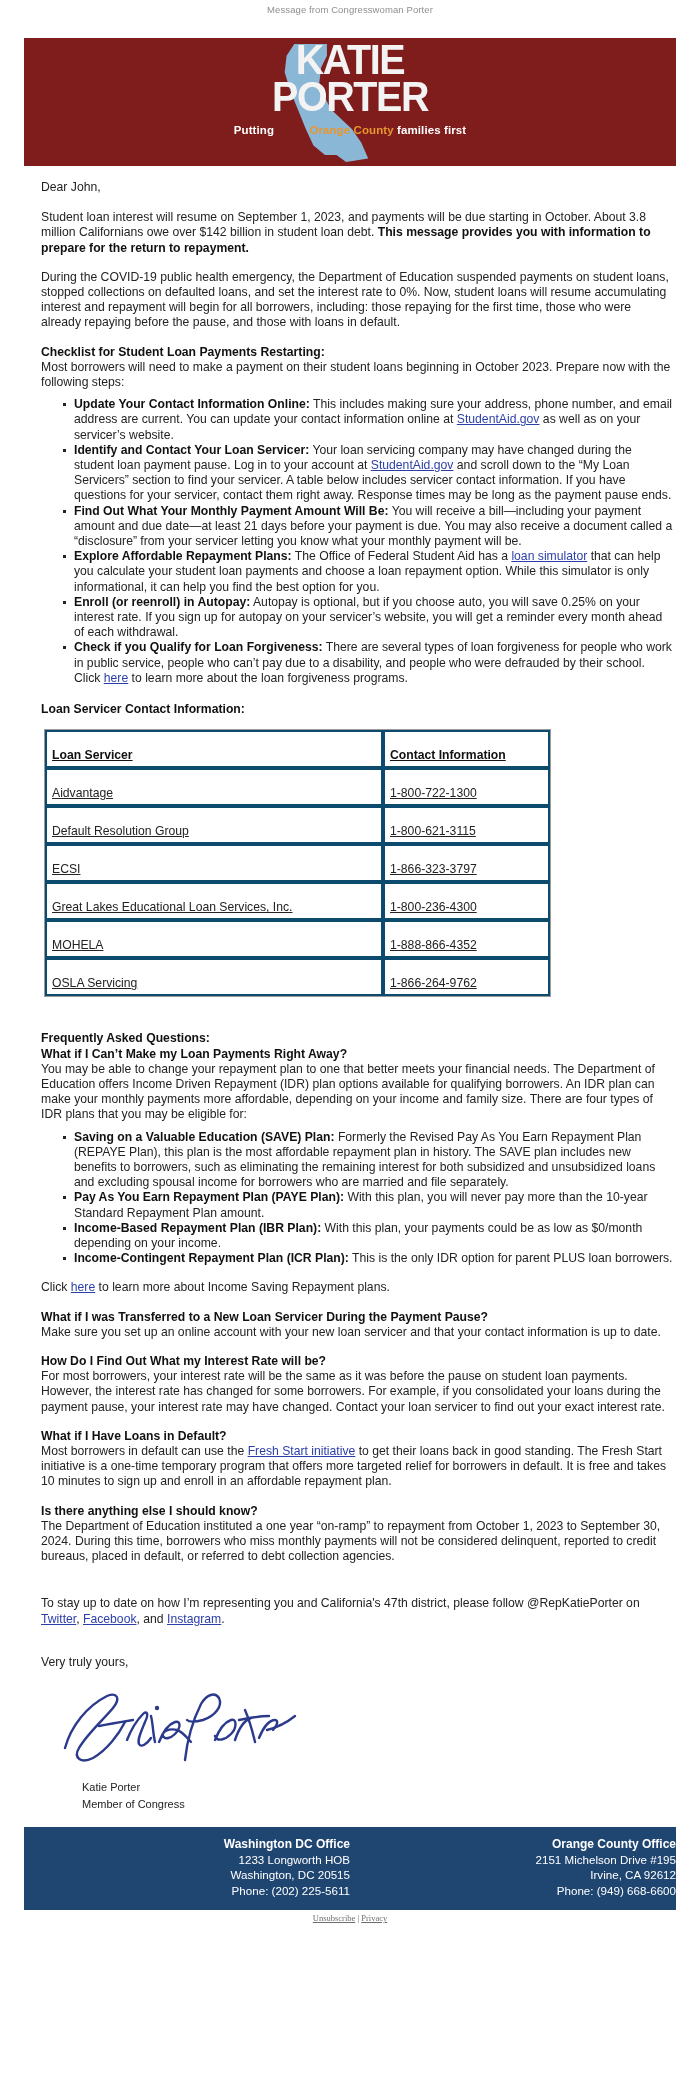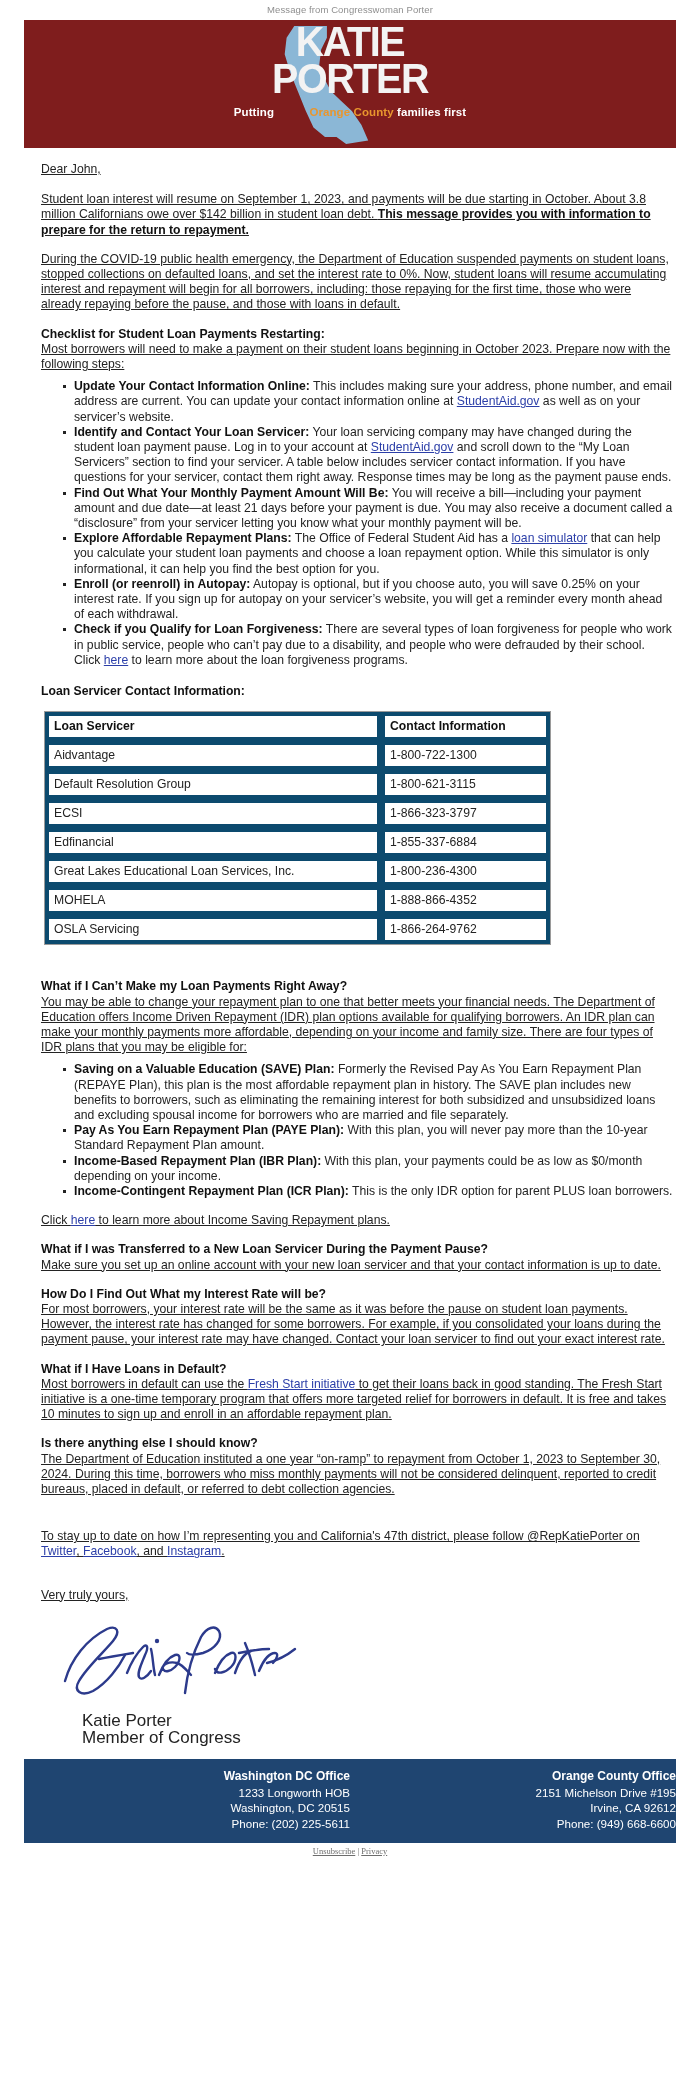--- a/index.html
+++ b/index.html
@@ -16,21 +16,21 @@
   .page {
     width: 700px;
     position: relative;
     background: #ffffff;
   }
   
   .preheader {
     text-align: center;
     font-size: 9.5px;
     color: #8f8f8f;
-    padding: 4px 0 5px 0;
+    padding: 4px 0 23px 0;
     letter-spacing: .1px;
   }
   
   .banner {
     position: relative;
     margin: 0 24px;
     height: 128px;
     background: #7f1d1d;
     overflow: hidden;
   }
@@ -82,21 +82,21 @@
   }
   .tagline .oc { color: #e8962e; margin-left: 32px; }
 
   
   .content {
     padding: 14px 27px 0 41px;
     font-size: 12.2px;
     line-height: 15.2px;
     color: #232323;
   }
-  .content p { margin: 0 0 14px 0; text-decoration: underline; }
+  .content p { margin: 0 0 14px 0; }
   .content p.tight { margin-bottom: 0; }
   .greet { margin-bottom: 15px !important; }
   b, strong { font-weight: bold; color: #111; }
   a.lnk {
     color: #2b3ea8;
     text-decoration: underline;
   }
   h4.sec {
     font-size: 12.2px;
     font-weight: bold;
@@ -128,25 +128,26 @@
   
   .tbl-wrap { padding: 12px 0 0 3px; }
   table.servicers {
     border-collapse: separate;
     border-spacing: 0;
     border: 1px solid #9a9a9a;
     font-size: 12.2px;
     width: 507px;
   }
   table.servicers td {
-    border: 4px solid #0c4a6e;
-    padding: 3px 5px 3px 5px;
+    border: 2px solid #0c4a6e;
+    padding: 16px 5px 3px 5px;
     line-height: 15px;
     color: #232323;
     background: #fff;
+    text-decoration: underline;
   }
   table.servicers tr.head td {
     font-weight: bold;
     color: #111;
   }
   table.servicers td.c1 { width: 330px; }
   table.servicers td.c2 { width: 155px; }
 
   
   .faq-block { margin-top: 0; }
@@ -156,21 +157,21 @@
     color: #111;
     line-height: 15.2px;
   }
 
   
   .sig-wrap {
     padding: 16px 0 0 18px;
   }
   .sig-name {
     margin-top: 2px;
-    font-size: 17px;
+    font-size: 11px;
     line-height: 15.2px;
     color: #232323;
     padding-left: 23px;
   }
 
   
   .footer {
     margin: 14px 24px 0 24px;
     background: #1f4571;
     color: #ffffff;
@@ -250,42 +251,39 @@
             </tr>
         <tr>
               <td class="c1">Default Resolution Group</td>
               <td class="c2">1-800-621-3115</td>
             </tr>
         <tr>
               <td class="c1">ECSI</td>
               <td class="c2">1-866-323-3797</td>
             </tr>
         <tr>
-              <td class="c1">Edfinancial</td>
-              <td class="c2">1-855-337-6884</td>
-            </tr>
-        <tr>
               <td class="c1">Great Lakes Educational Loan Services, Inc.</td>
               <td class="c2">1-800-236-4300</td>
             </tr>
         <tr>
               <td class="c1">MOHELA</td>
               <td class="c2">1-888-866-4352</td>
             </tr>
         <tr>
               <td class="c1">OSLA Servicing</td>
               <td class="c2">1-866-264-9762</td>
             </tr>
       </tbody>
         </table>
     </div>
 
     <div style="height:34px"></div>
 
     <div class="faq-block">
+      <div class="q">Frequently Asked Questions:</div>
       <div class="q">What if I Can’t Make my Loan Payments Right Away?</div>
       <p class="tight">You may be able to change your repayment plan to one that better meets your financial needs. The Department of Education offers Income Driven Repayment (IDR) plan options available for qualifying borrowers. An IDR plan can make your monthly payments more affordable, depending on your income and family size. There are four types of IDR plans that you may be eligible for:</p>
 
       <ul class="bullets">
         <li><b>Saving on a Valuable Education (SAVE) Plan:</b><span> Formerly the Revised Pay As You Earn Repayment Plan (REPAYE Plan), this plan is the most affordable repayment plan in history. The SAVE plan includes new benefits to borrowers, such as eliminating the remaining interest for both subsidized and unsubsidized loans and excluding spousal income for borrowers who are married and file separately.</span></li>
         <li><b>Pay As You Earn Repayment Plan (PAYE Plan):</b><span> With this plan, you will never pay more than the 10-year Standard Repayment Plan amount.</span></li>
         <li><b>Income-Based Repayment Plan (IBR Plan):</b><span> With this plan, your payments could be as low as $0/month depending on your income.</span></li>
         <li><b>Income-Contingent Repayment Plan (ICR Plan):</b><span> This is the only IDR option for parent PLUS loan borrowers.</span></li>
       </ul>
 

